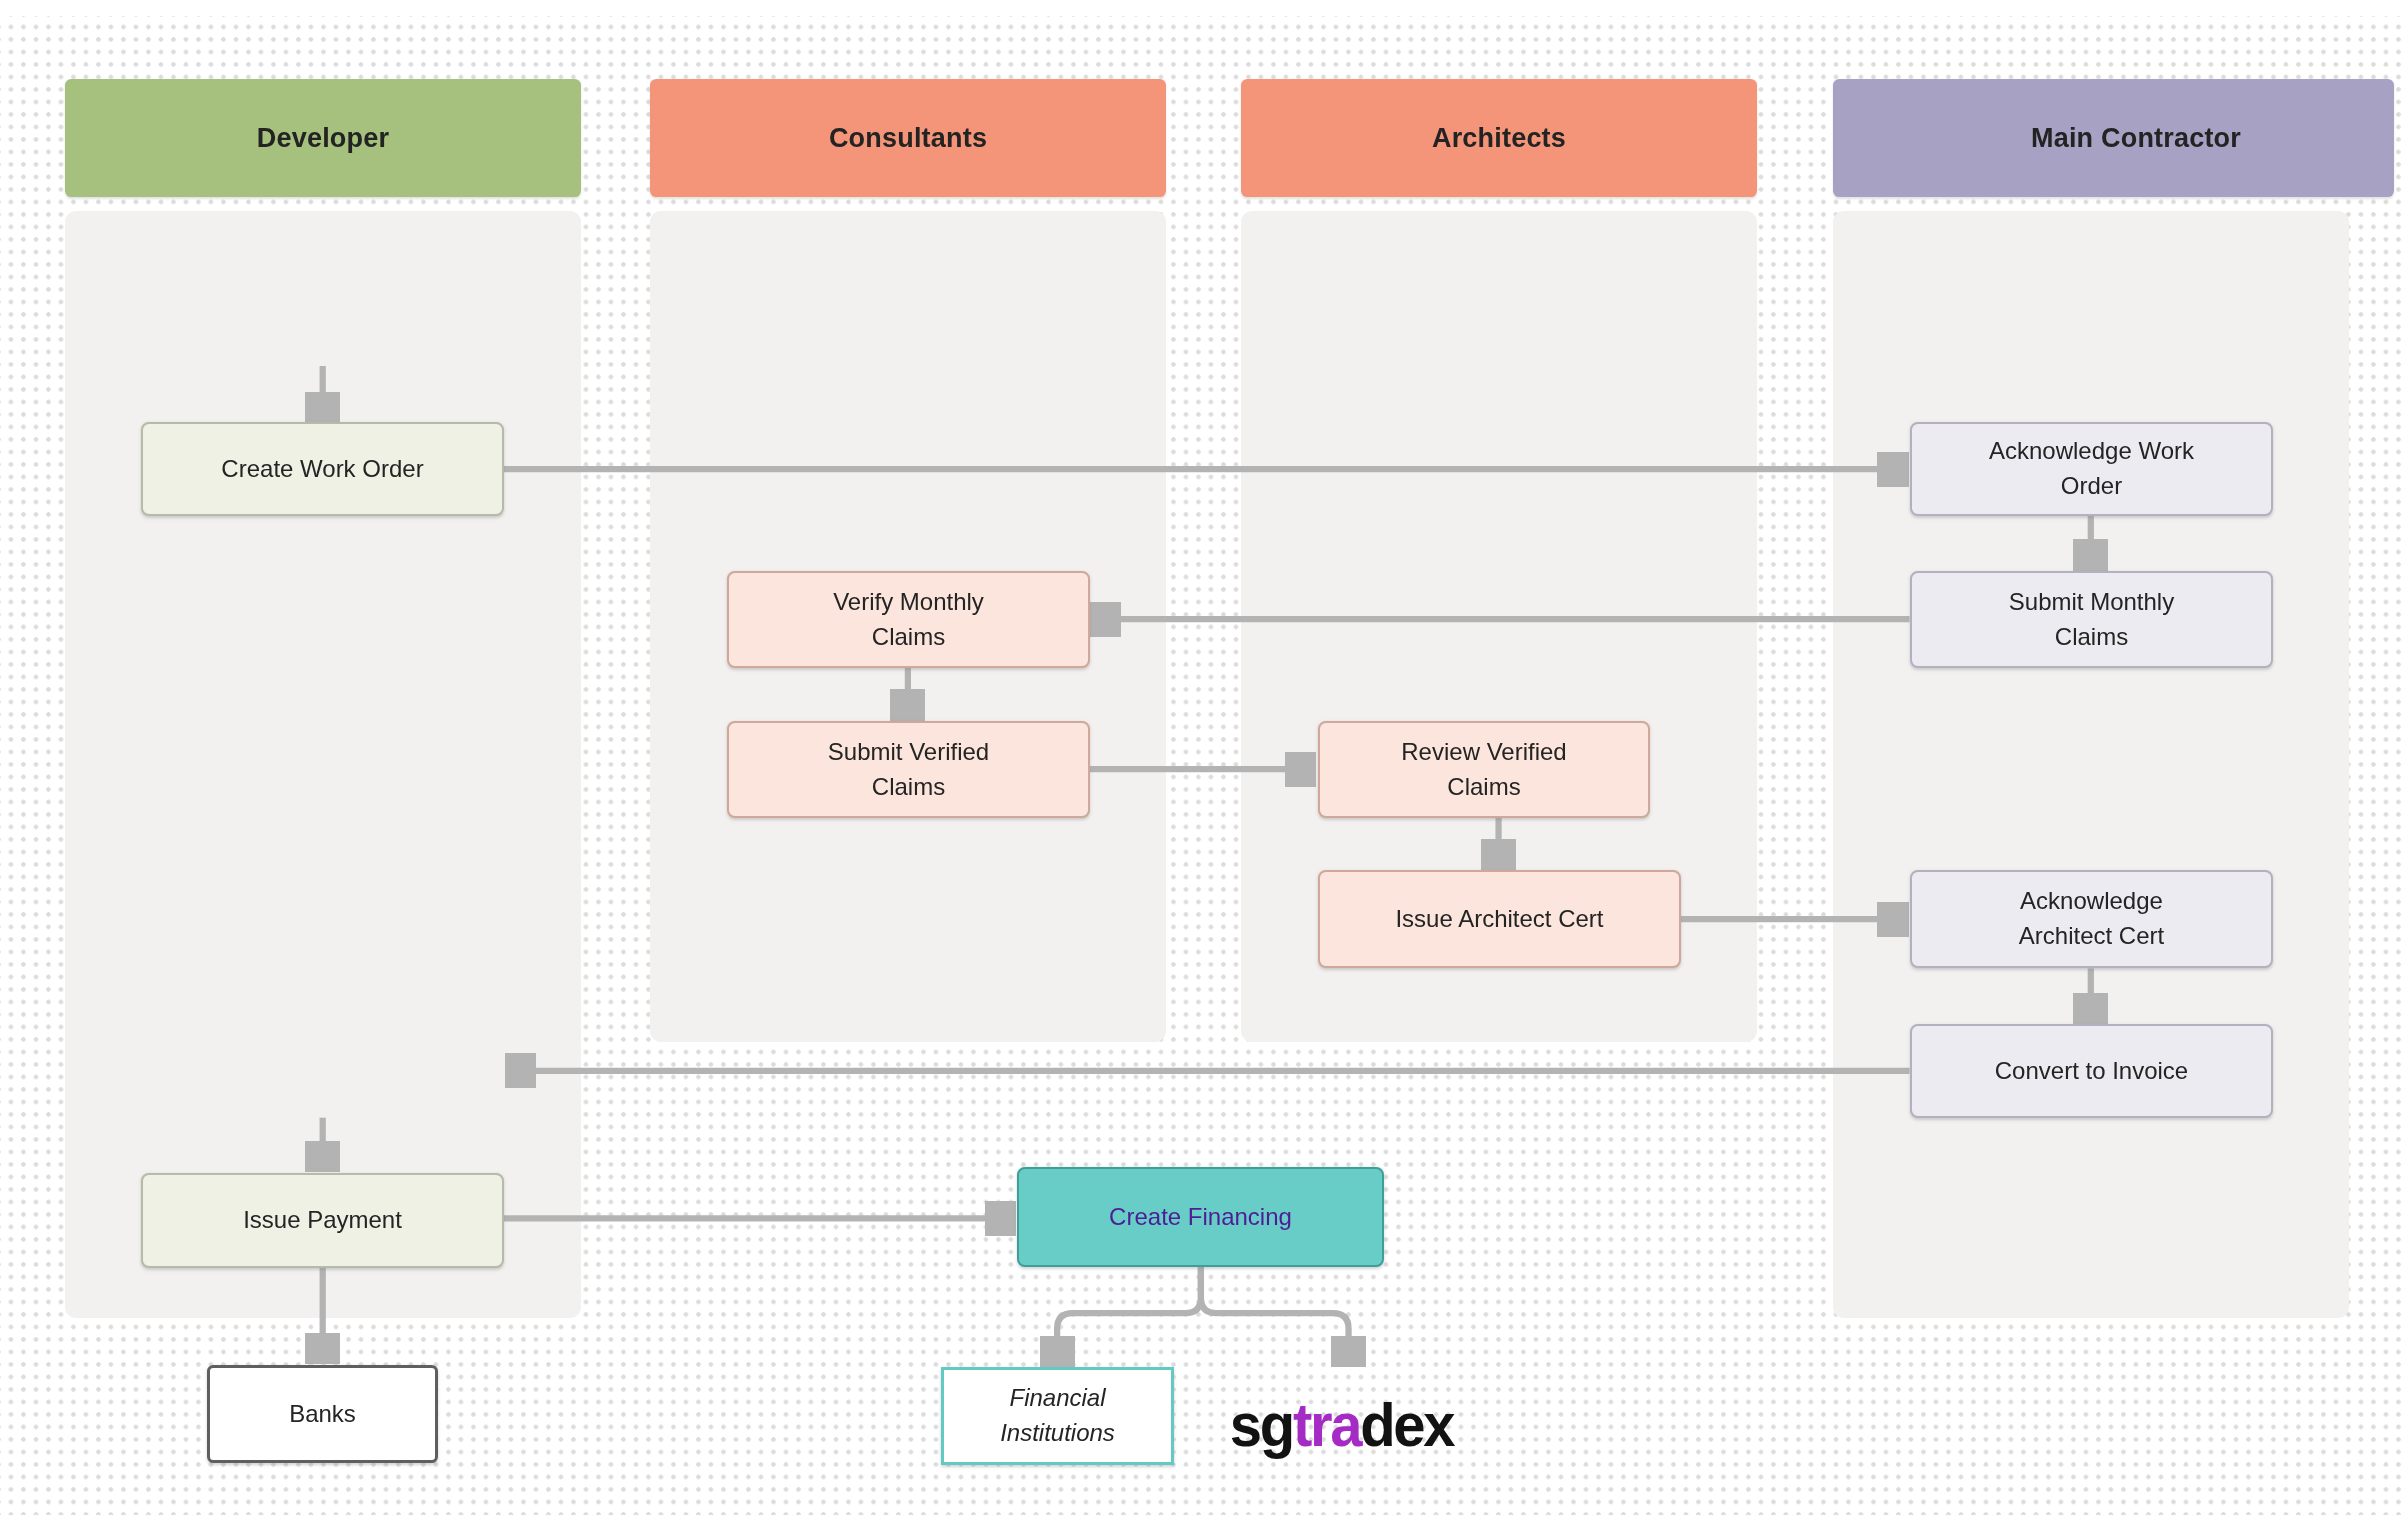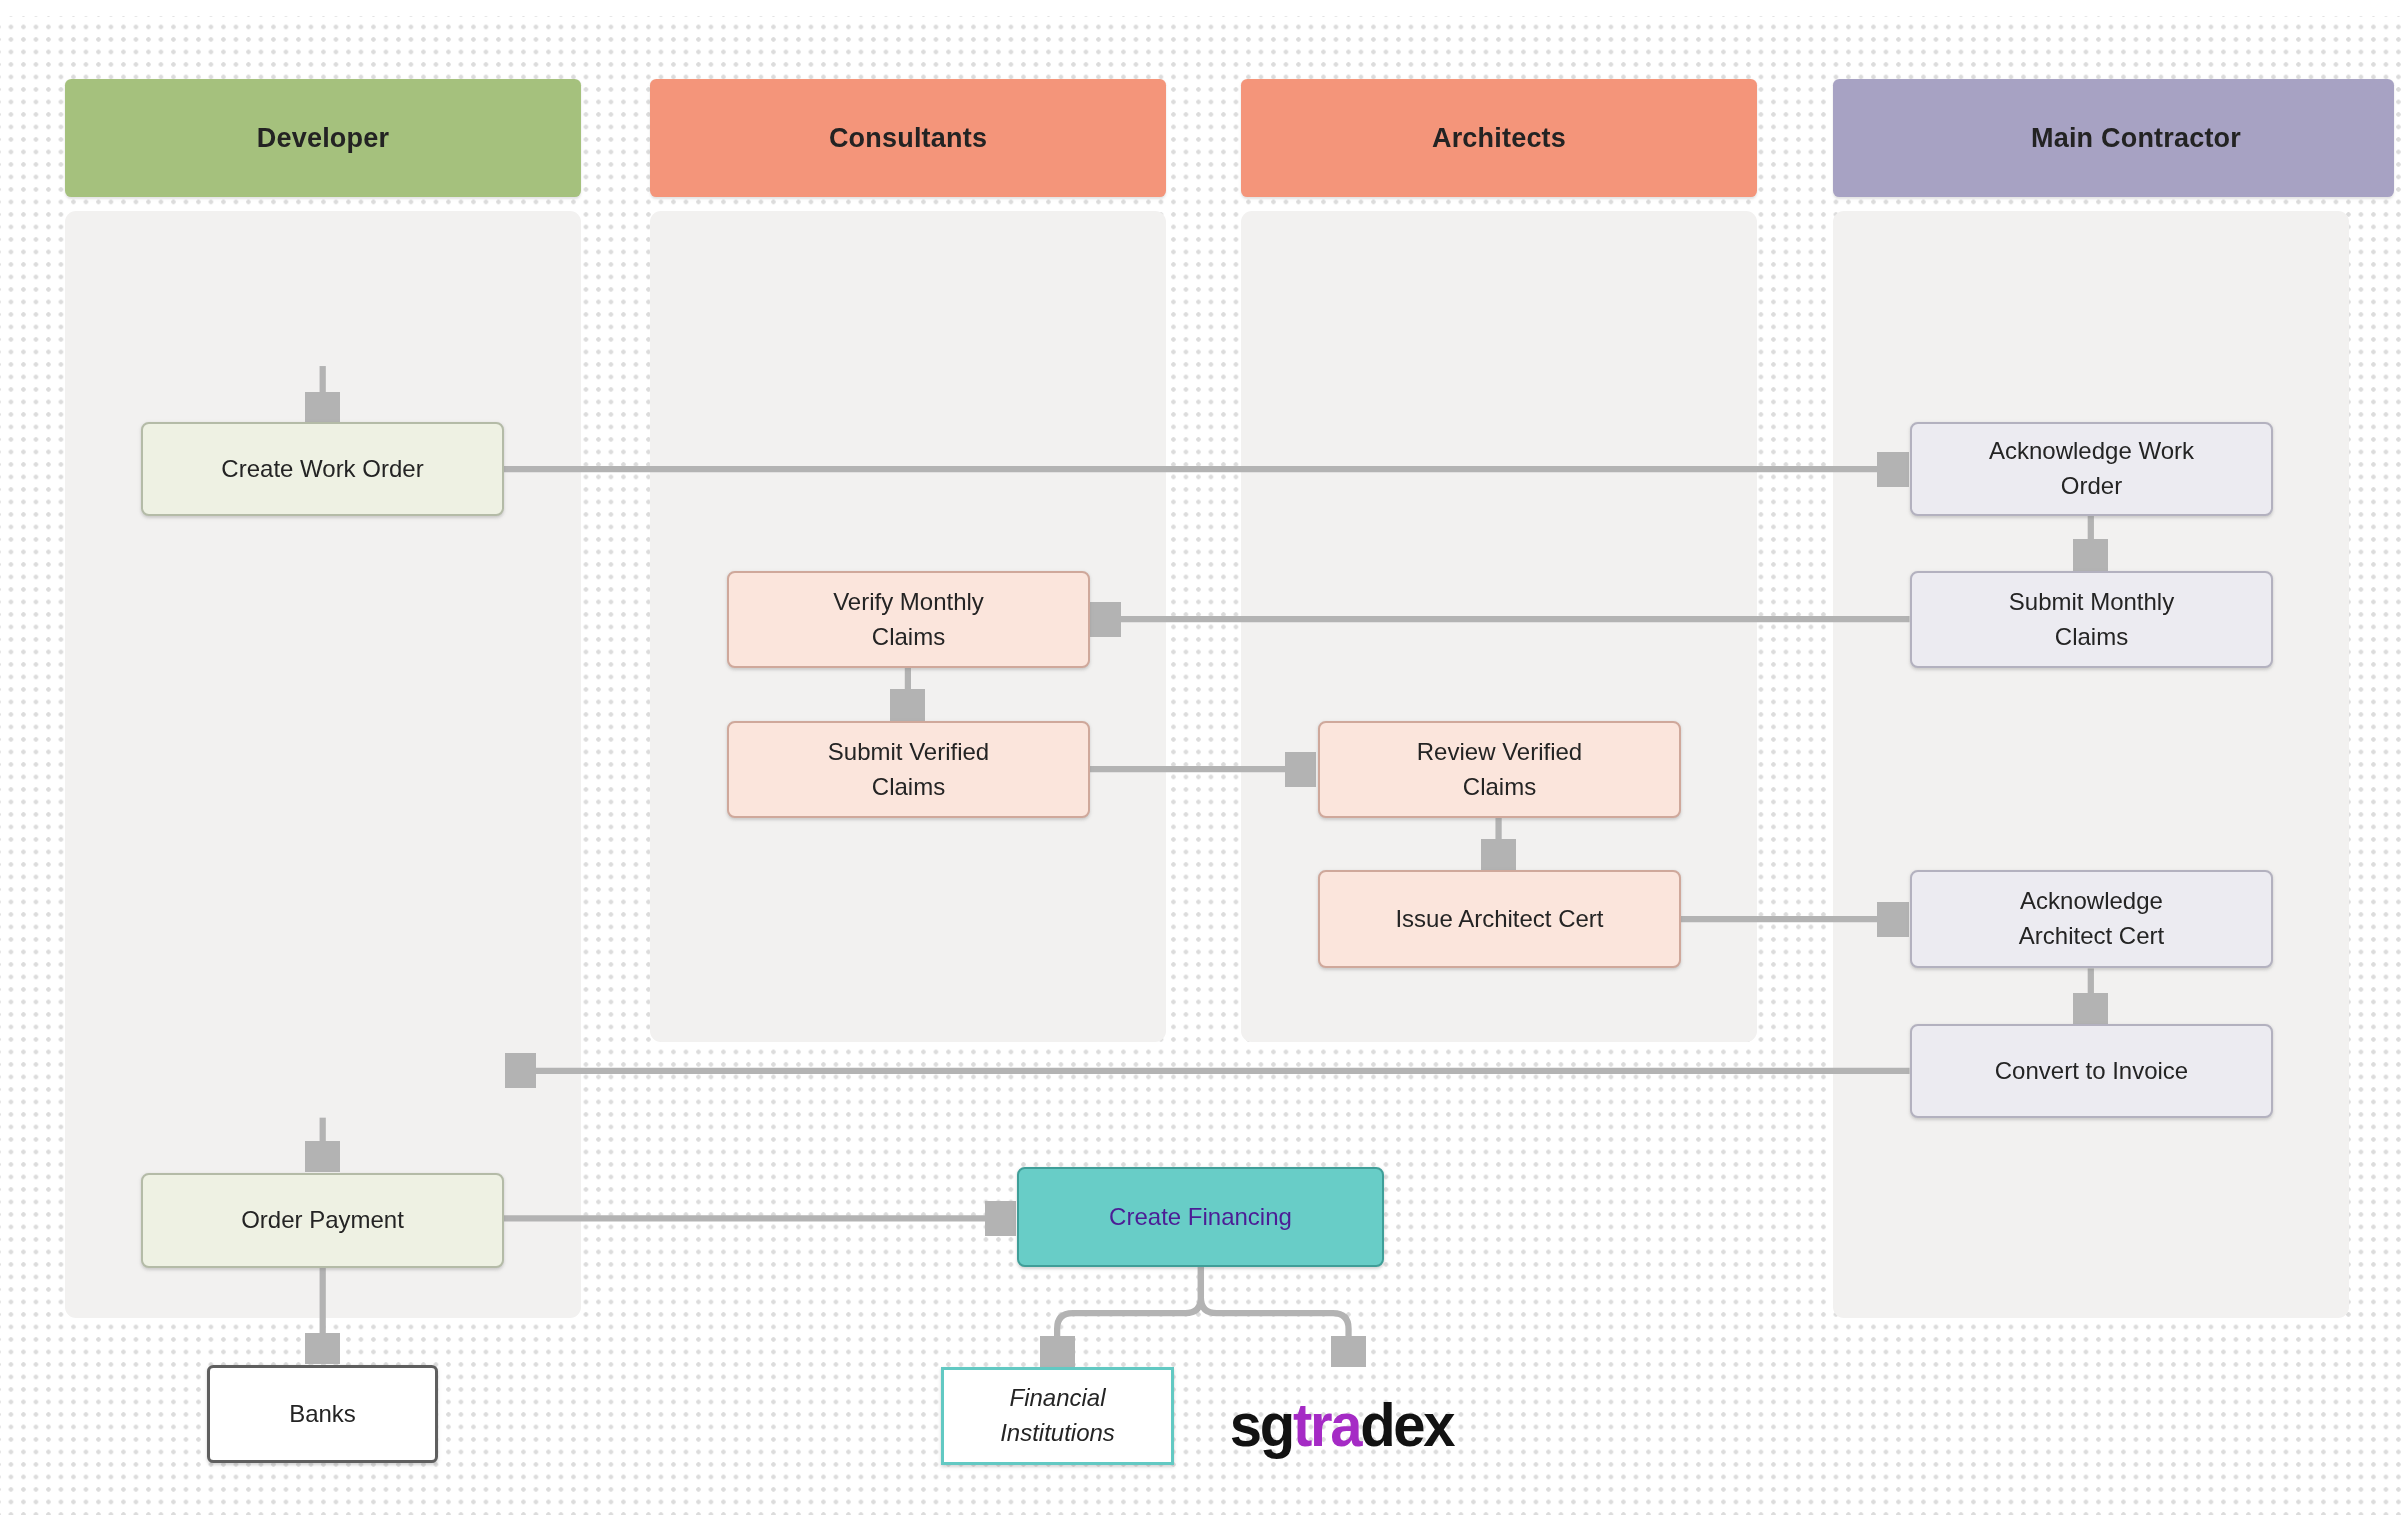--- a/index.html
+++ b/index.html
@@ -87,28 +87,28 @@
     <path d="M2676,1219 V1253" marker-end="url(#ah)"></path>
     <path d="M2444,1350 H683" marker-end="url(#ah)"></path>
     <path d="M413,1410 V1443" marker-end="url(#ah)"></path>
     <path d="M645,1539 H1264" marker-end="url(#ah)"></path>
     <path d="M413,1602 V1689" marker-end="url(#ah)"></path>
     <path d="M1537,1601 V1640 Q1537,1660 1517,1660 H1373 Q1353,1660 1353,1680 V1692" marker-end="url(#ah)"></path>
     <path d="M1537,1601 V1640 Q1537,1660 1557,1660 H1706 Q1726,1660 1726,1680 V1692" marker-end="url(#ah)"></path>
   </svg>
 
   <div class="node dev" style="left:141px;top:406px;width:363px;height:94px">Create Work Order</div>
-  <div class="node dev" style="left:141px;top:1157px;width:363px;height:95px">Order Payment</div>
+  <div class="node dev" style="left:141px;top:1157px;width:363px;height:95px">Issue Payment</div>
 
   <div class="node pink" style="left:727px;top:555px;width:363px;height:97px">Verify Monthly
 Claims</div>
   <div class="node pink" style="left:727px;top:705px;width:363px;height:97px">Submit Verified
 Claims</div>
 
-  <div class="node pink" style="left:1318px;top:705px;width:363px;height:97px">Review Verified
+  <div class="node pink" style="left:1318px;top:705px;width:332px;height:97px">Review Verified
 Claims</div>
   <div class="node pink" style="left:1318px;top:854px;width:363px;height:98px">Issue Architect Cert</div>
 
   <div class="node lav" style="left:1910px;top:406px;width:363px;height:94px">Acknowledge Work
 Order</div>
   <div class="node lav" style="left:1910px;top:555px;width:363px;height:97px">Submit Monthly
 Claims</div>
   <div class="node lav" style="left:1910px;top:854px;width:363px;height:98px">Acknowledge
 Architect Cert</div>
   <div class="node lav" style="left:1910px;top:1008px;width:363px;height:94px">Convert to Invoice</div>

